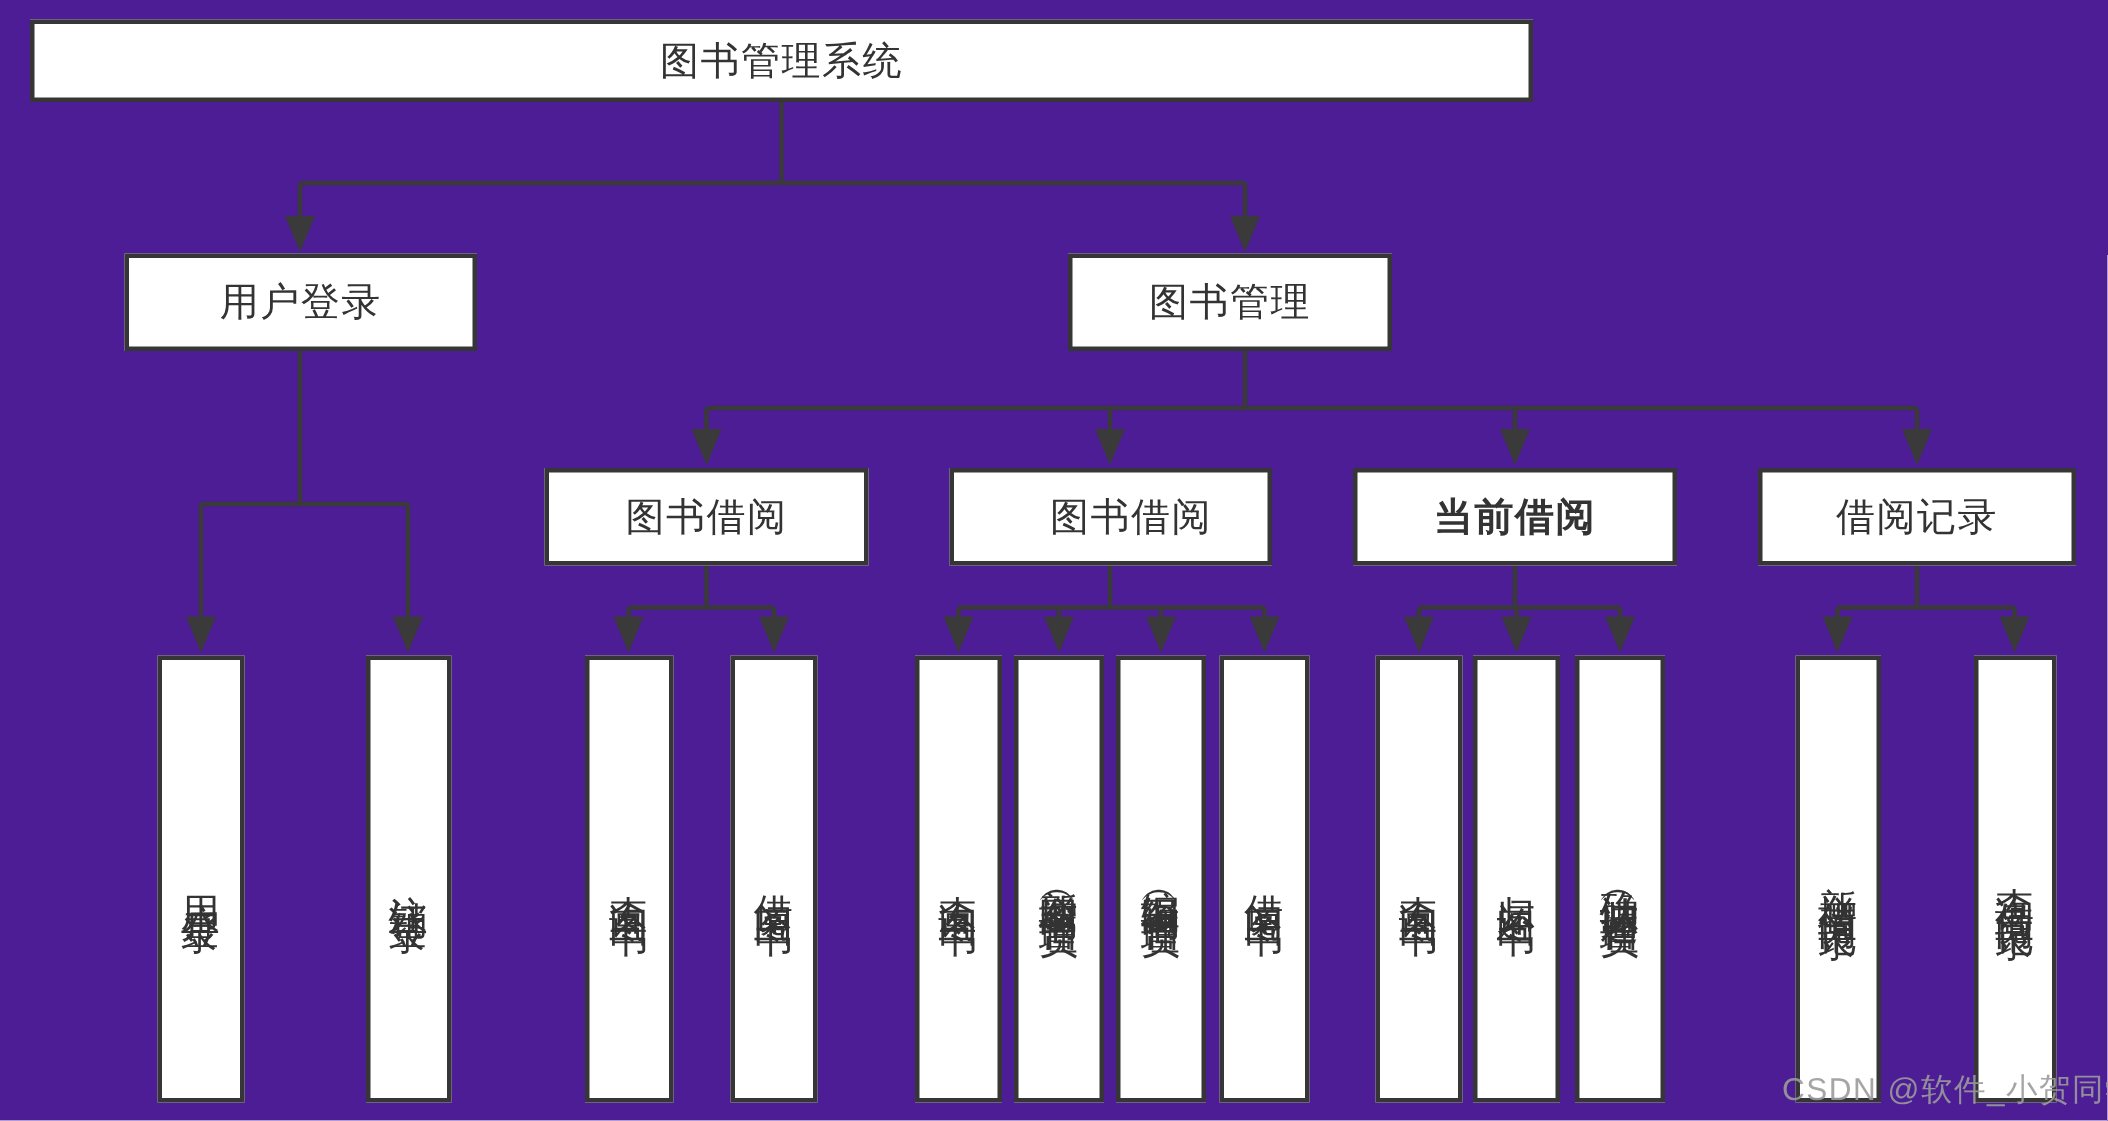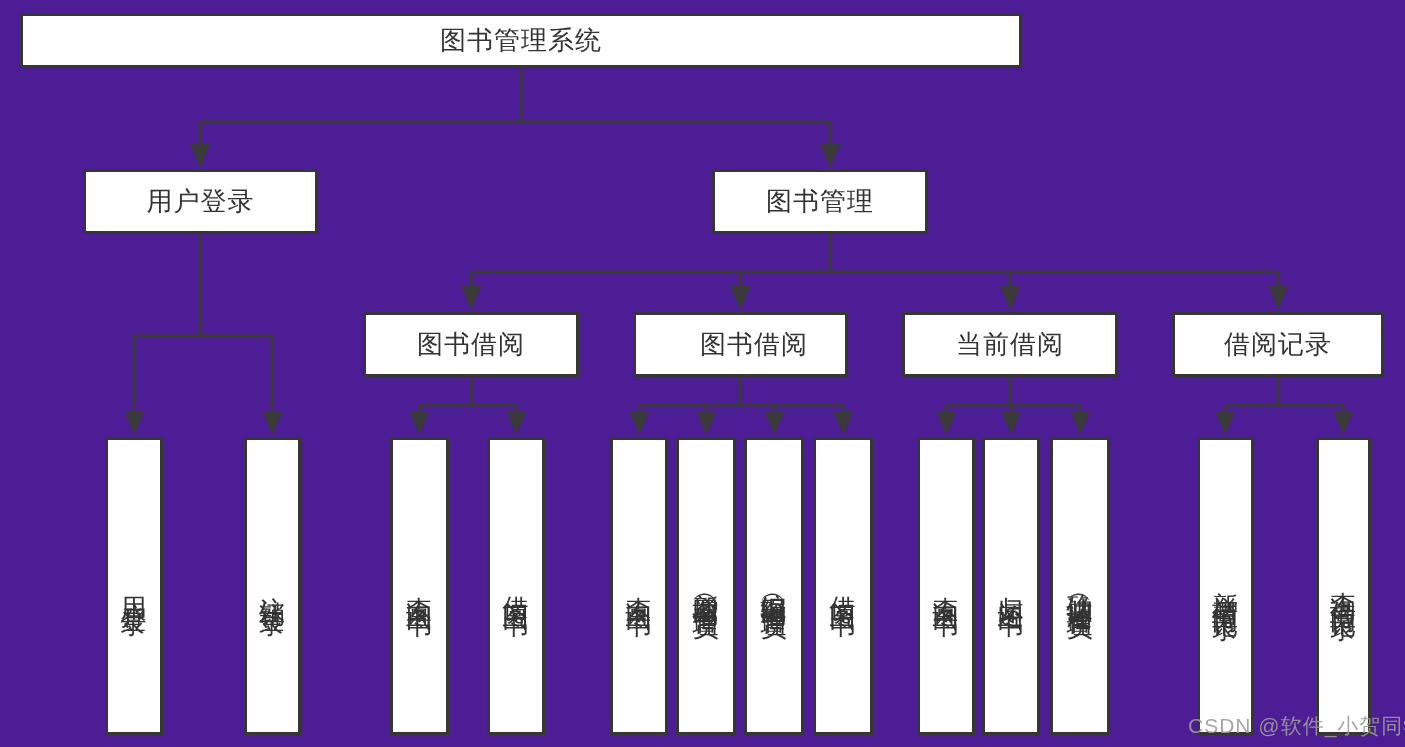--- a/index.html
+++ b/index.html
@@ -107,21 +107,21 @@
     <polygon points="1333,411 1353,411 1343,435"></polygon>
   </svg>
 
   <div class="node hnode" style="left:20px; top:13px; width:1002px; height:55px;">图书管理系统</div>
 
   <div class="node hnode" style="left:83px; top:169px; width:235px; height:65px;">用户登录</div>
   <div class="node hnode" style="left:712px; top:169px; width:216px; height:65px;">图书管理</div>
 
   <div class="node hnode" style="left:363px; top:312px; width:216px; height:65px;">图书借阅</div>
   <div class="node hnode" style="left:633px; top:312px; width:215px; height:65px;padding-left:27px;">图书借阅</div>
-  <div class="node hnode" style="left:902px; top:312px; width:216px; height:65px;">当前借阅</div>
+  <div class="node hnode" style="left:902px; top:312px; width:216px; height:65px;font-weight:bold;">当前借阅</div>
   <div class="node hnode" style="left:1172px; top:312px; width:212px; height:65px;text-align:right;">借阅记录</div>
 
   <div class="node leaf" style="left:105px; top:437px; width:58px; height:298px;">用户登录</div>
   <div class="node leaf" style="left:244px; top:437px; width:57px; height:298px;">注销登录</div>
 
   <div class="node leaf" style="left:390px; top:437px; width:59px; height:298px;">查询图书</div>
   <div class="node leaf" style="left:487px; top:437px; width:58px; height:298px;">借阅图书</div>
 
   <div class="node leaf" style="left:610px; top:437px; width:58px; height:298px;">查询图书</div>
   <div class="node leaf" style="left:676px; top:437px; width:60px; height:298px; letter-spacing:3px;">新增图书（管理员）</div>

